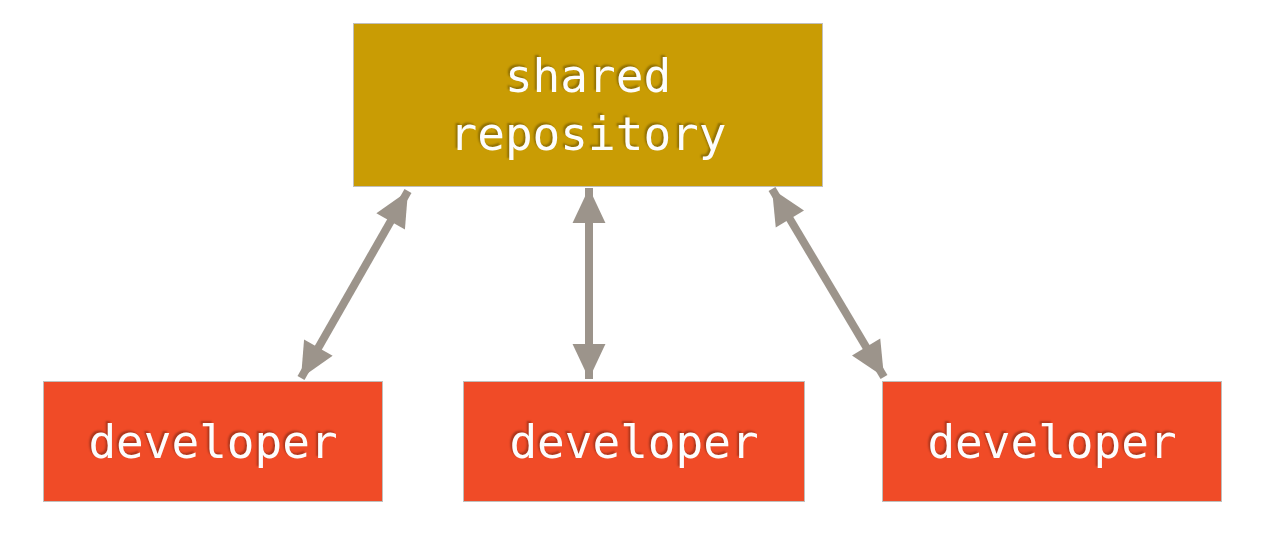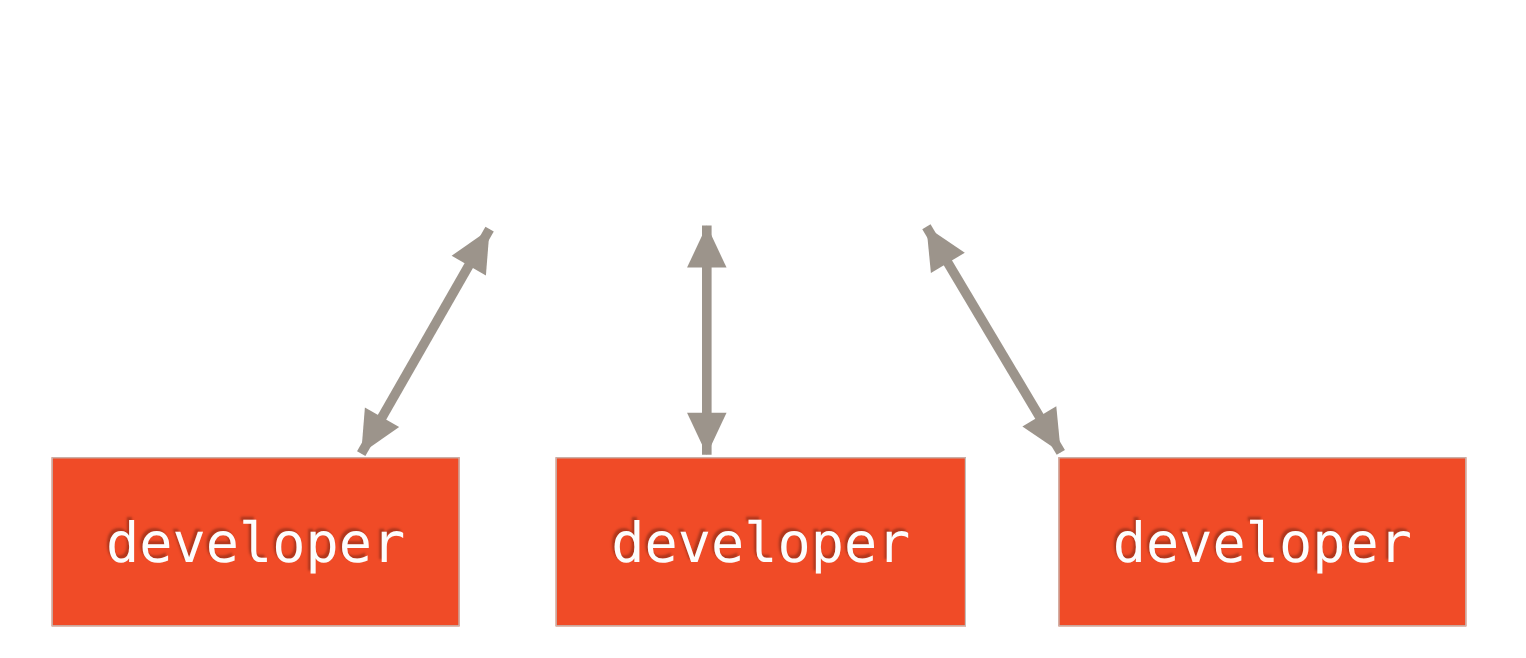--- a/index.html
+++ b/index.html
@@ -41,21 +41,21 @@
     top: 23px;
     width: 470px;
     height: 164px;
     background: #c99c04;
   }
   .node-shared .node-label {
     width: 340px;
   }
   .node-developer {
     top: 381px;
-    height: 141px;
+    height: 121px;
     background: #f04b27;
   }
   .node-dev-1 { left: 43px;  width: 340px; }
   .node-dev-2 { left: 463px; width: 342px; }
   .node-dev-3 { left: 882px; width: 340px; }
 </style>
 </head>
 <body>
 
 <div class="canvas">
@@ -67,20 +67,23 @@
       </marker>
     </defs>
 
     <line x1="408" y1="191" x2="301" y2="378" stroke-width="8" marker-start="url(#arrowhead)" marker-end="url(#arrowhead)" stroke="#9c948b"></line>
 
     <line x1="589" y1="188" x2="589" y2="379" stroke-width="8" marker-start="url(#arrowhead)" marker-end="url(#arrowhead)" stroke="#9c948b"></line>
 
     <line x1="772" y1="189" x2="884" y2="377" stroke-width="8" marker-start="url(#arrowhead)" marker-end="url(#arrowhead)" stroke="#9c948b"></line>
   </svg>
 
+  <div class="node node-shared">
+    <span class="node-label">shared repository</span>
+  </div>
 
   <div class="node node-developer node-dev-1">
     <span class="node-label">developer</span>
   </div>
 
   <div class="node node-developer node-dev-2">
     <span class="node-label">developer</span>
   </div>
 
   <div class="node node-developer node-dev-3">

